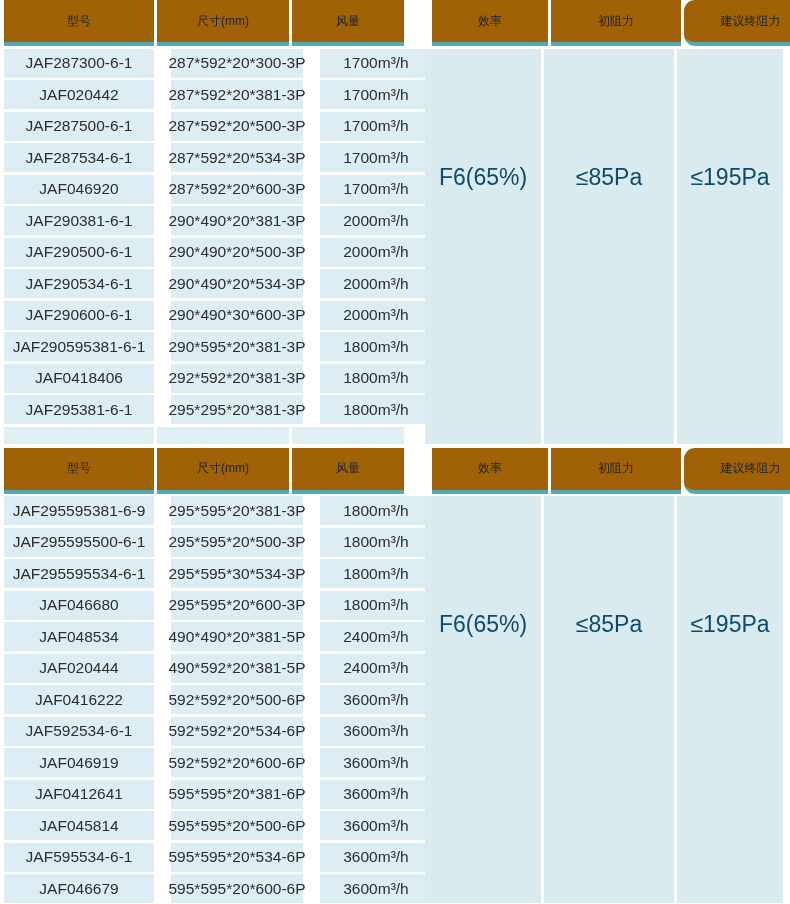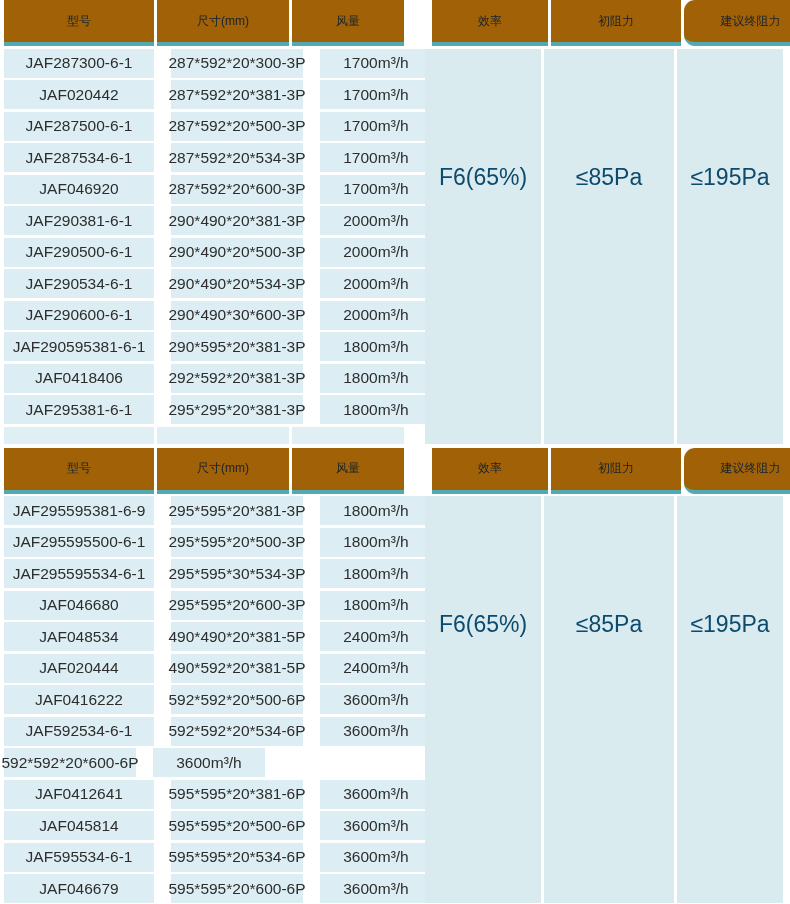--- a/index.html
+++ b/index.html
@@ -215,20 +215,21 @@
     <div class="dc c-air">3600m³/h</div>
   </div>
 
   <div class="row">
     <div class="dc c-model">JAF592534-6-1</div>
     <div class="dc c-size">592*592*20*534-6P</div>
     <div class="dc c-air">3600m³/h</div>
   </div>
 
   <div class="row">
+    <div class="dc c-model">JAF046919</div>
     <div class="dc c-size">592*592*20*600-6P</div>
     <div class="dc c-air">3600m³/h</div>
   </div>
 
   <div class="row">
     <div class="dc c-model">JAF0412641</div>
     <div class="dc c-size">595*595*20*381-6P</div>
     <div class="dc c-air">3600m³/h</div>
   </div>
 

